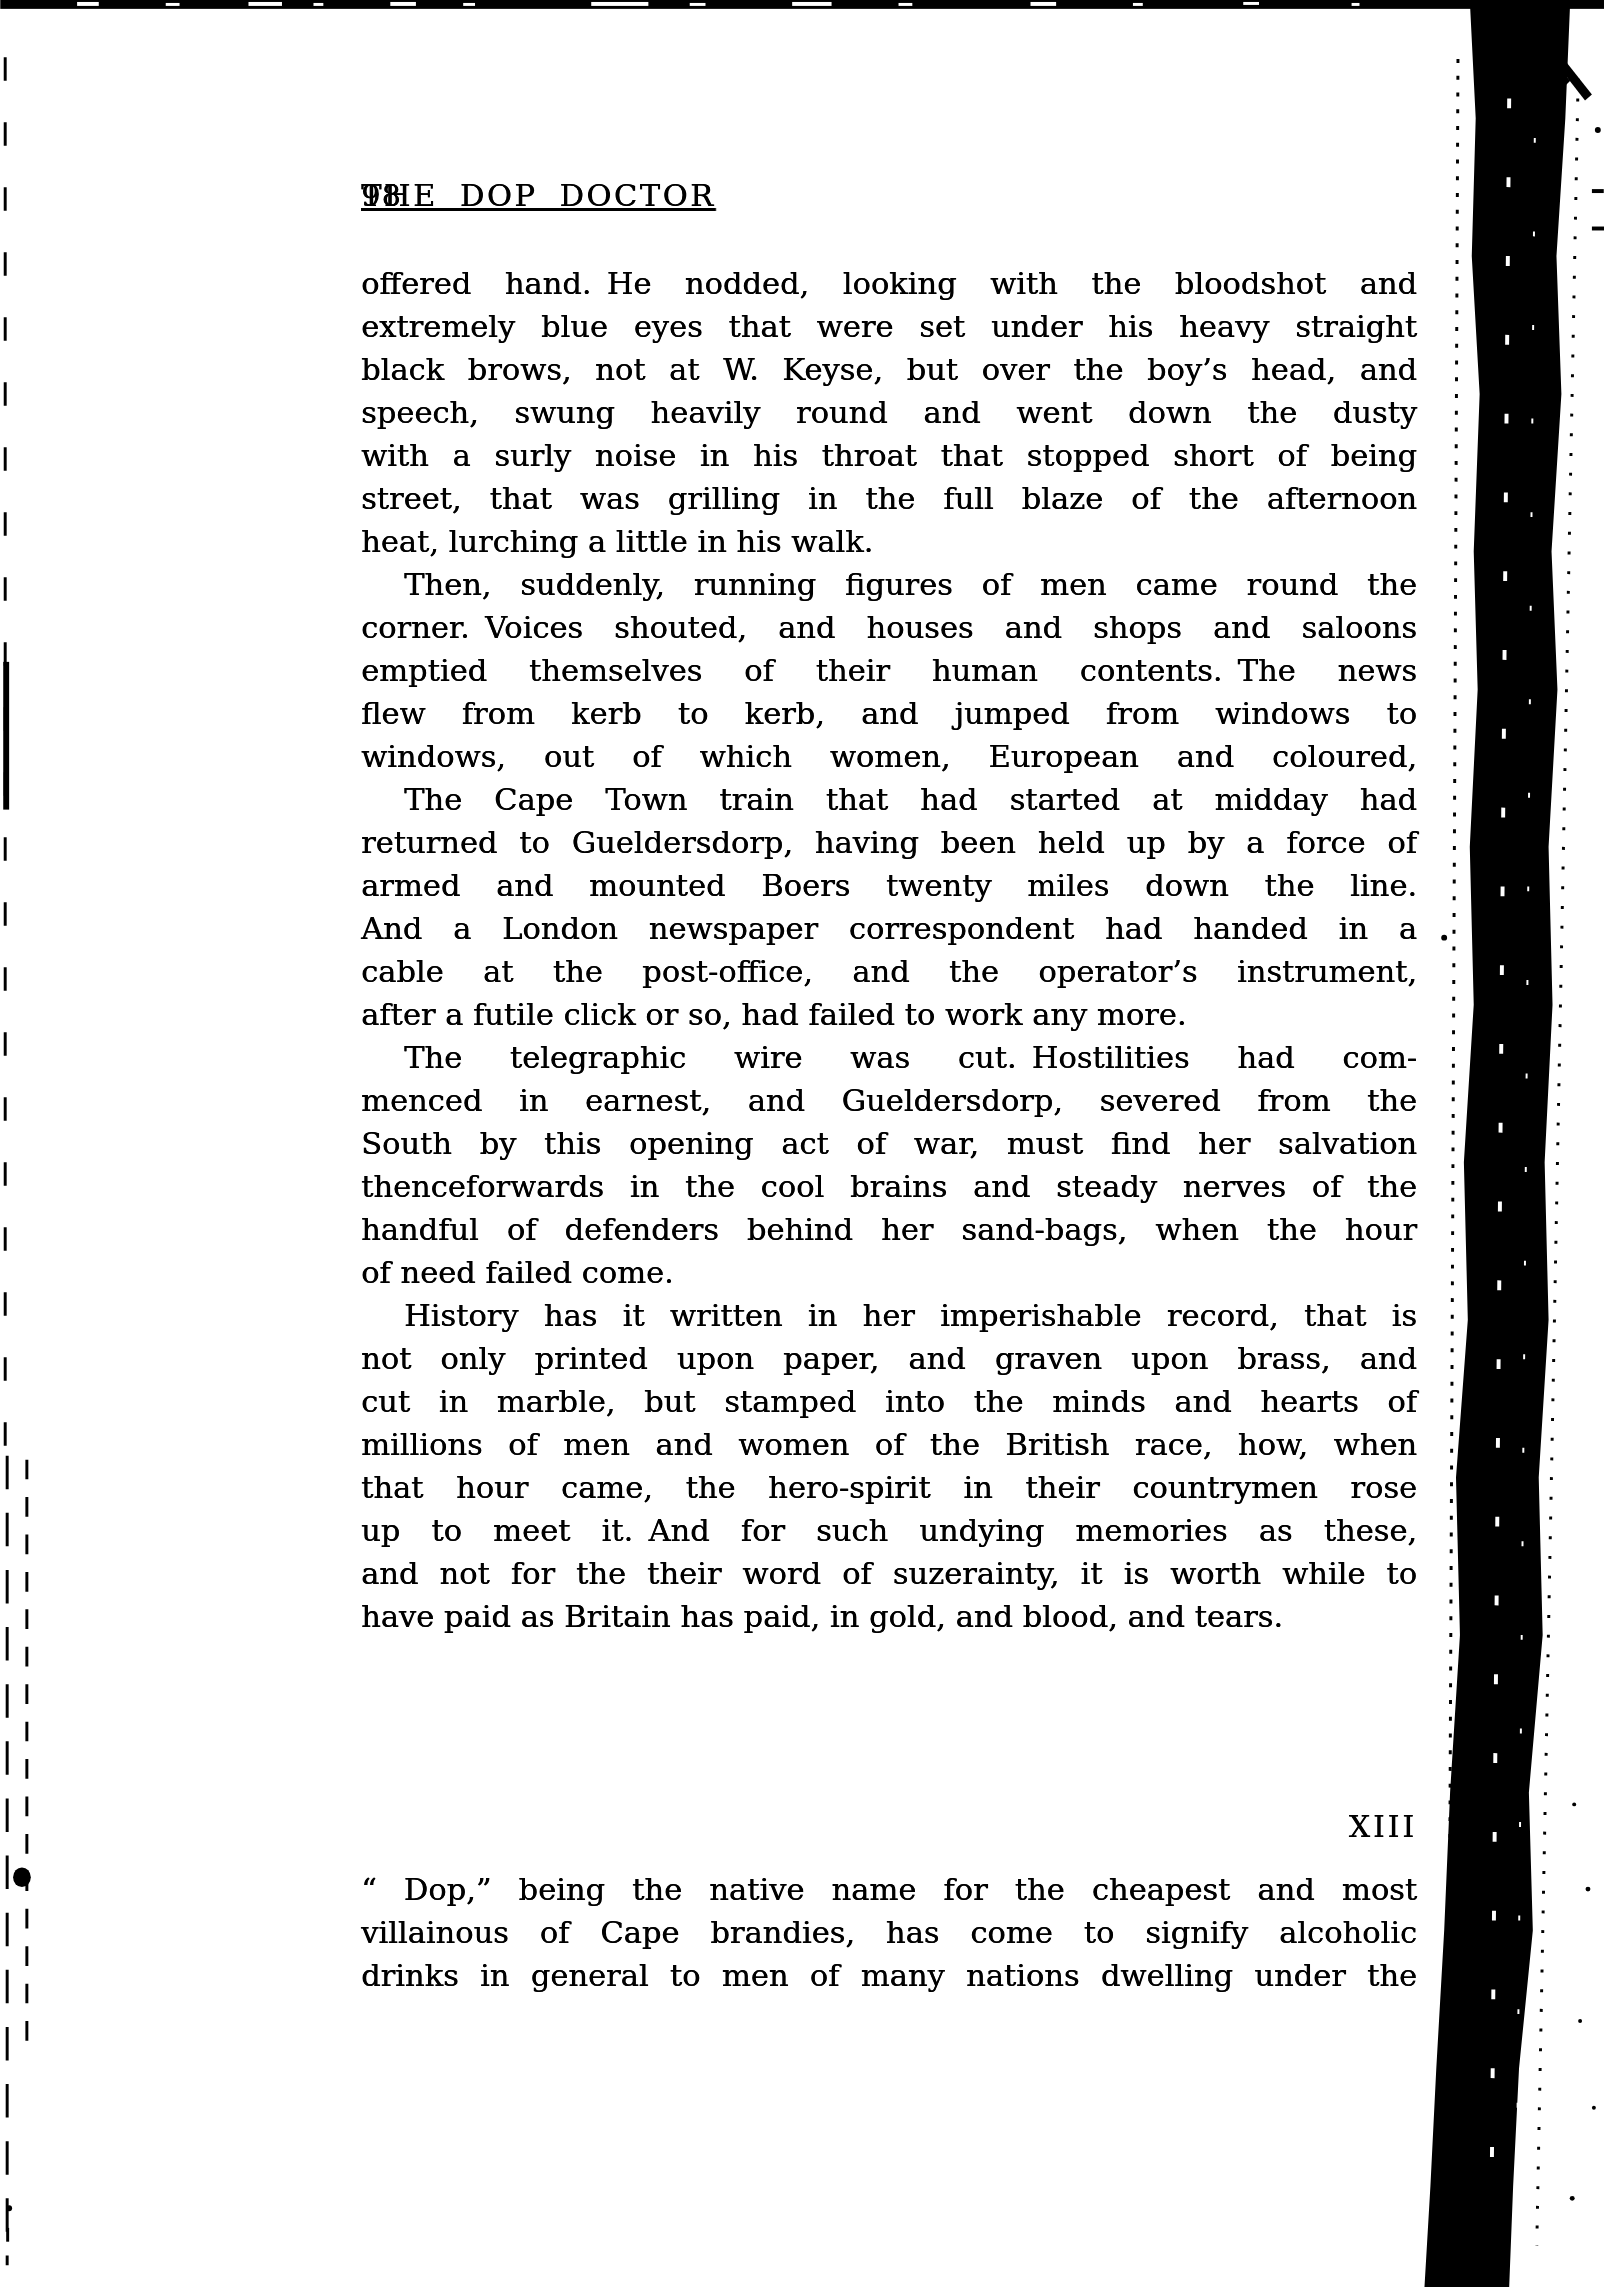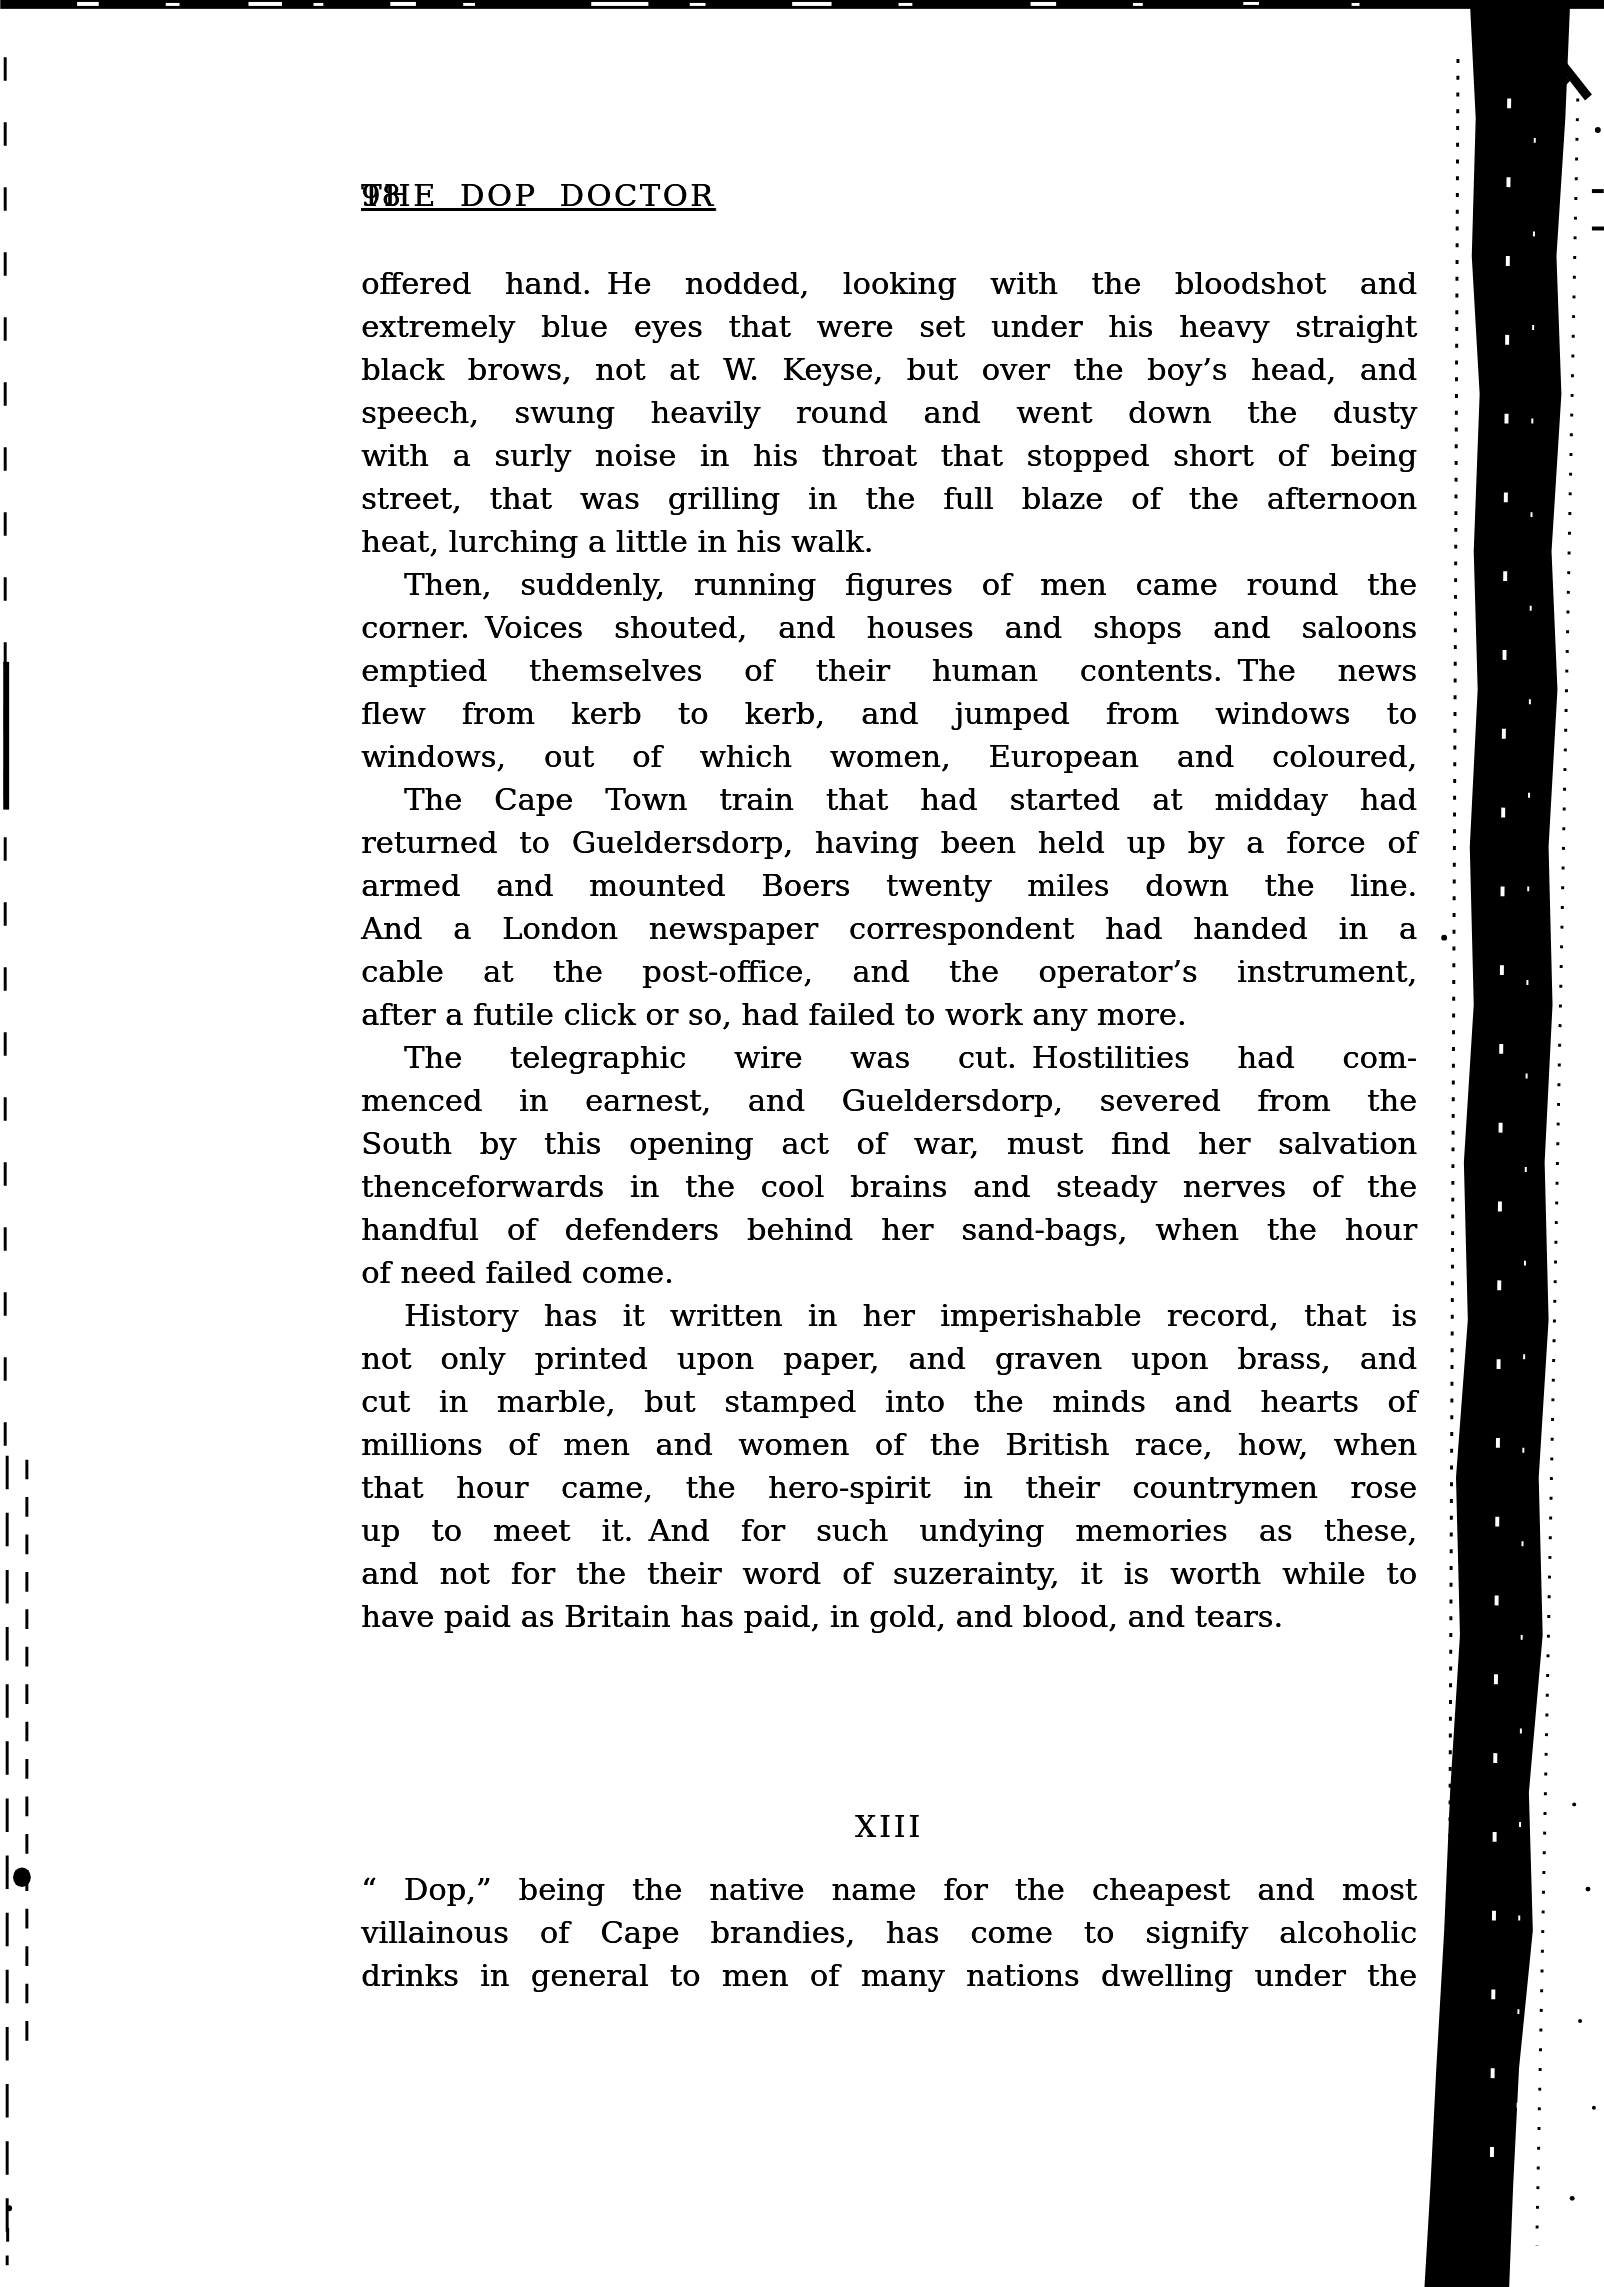--- a/index.html
+++ b/index.html
@@ -20,21 +20,21 @@
   .running-title {
     display:block; text-align:left;
     letter-spacing:2.5px; word-spacing:9.9px;text-decoration:underline;
   }
   .body-text {
     position:absolute; left:361px; top:262px; width:1056px;
     font-size:30.5px; line-height:43px;
   }
   .section-heading {
     position:absolute; left:361px; top:1806px; width:1056px;
-    text-align:center; font-size:29.6px; line-height:42px; letter-spacing:3px;
+    text-align:right; font-size:29.6px; line-height:42px; letter-spacing:3px;
   }
   .section-text {
     position:absolute; left:361px; top:1868px; width:1056px;
     font-size:30.5px; line-height:43px;
   }
   .line { text-align:justify; text-align-last:justify; }
   .line.para-last { text-align-last:left; }
   .para.indent .line:first-child { text-indent:43px; }
   .artifacts { position:absolute; left:0; top:0; pointer-events:none; }
 </style>

